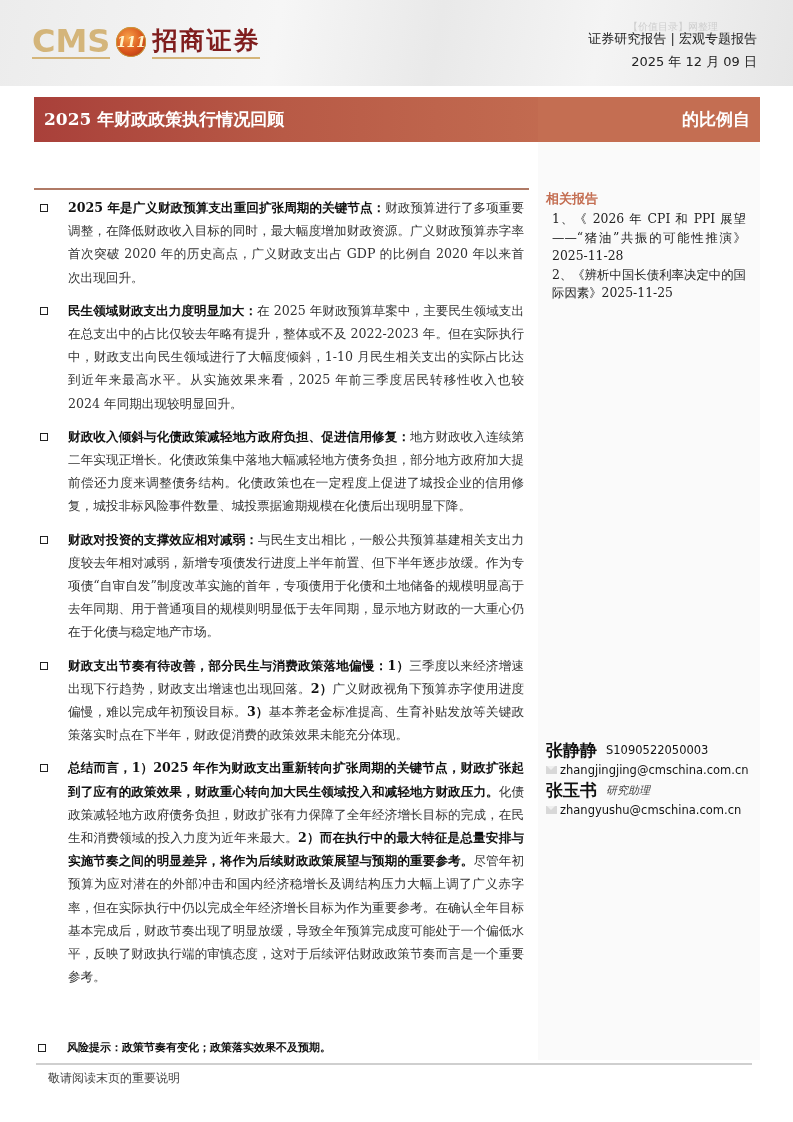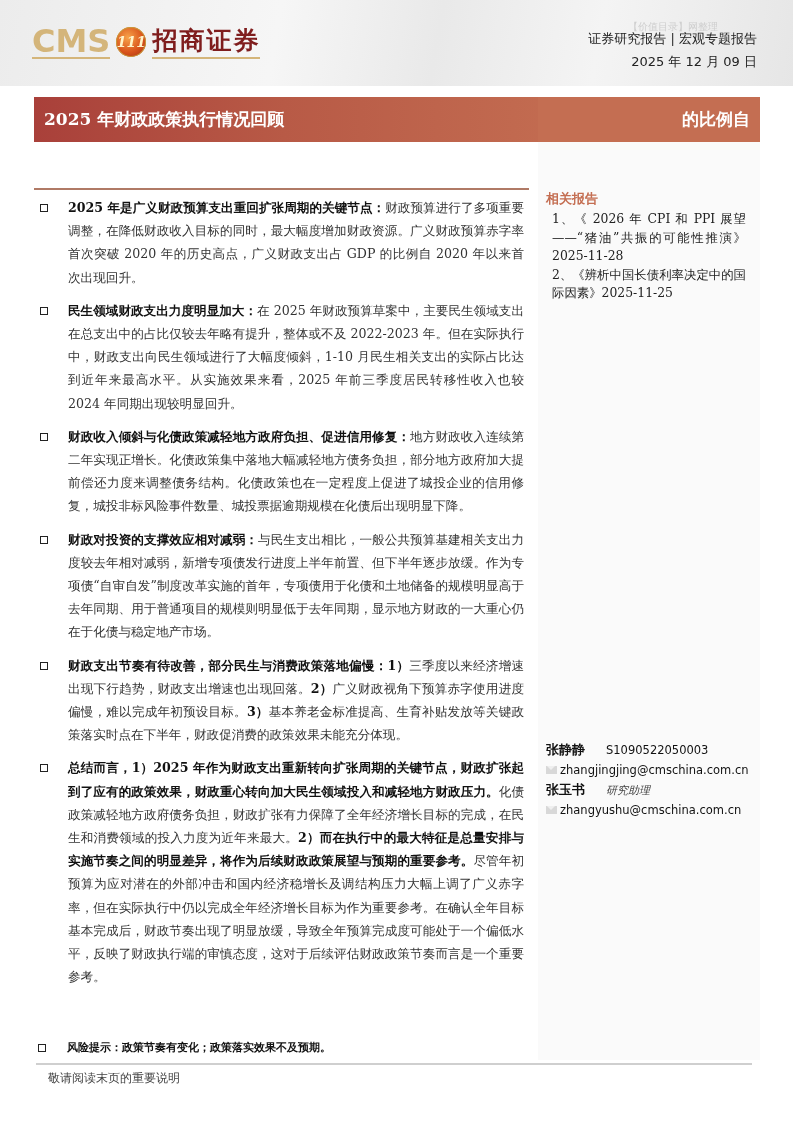--- a/index.html
+++ b/index.html
@@ -102,21 +102,21 @@
   .related {
     position: absolute; left: 546px; top: 190px; width: 200px;
   }
   .related-title { color: #c46e52; font-weight: bold; font-size: 13px; margin-bottom: 2px; }
   .related-item { font-size: 12.4px; line-height: 18.5px; color: #222; padding-left: 6px; text-align: justify; }
   .authors {
     position: absolute; left: 546px; top: 740px; width: 210px;
     font-family: "DejaVu Sans", sans-serif; font-size: 11.5px; color: #111;
   }
   .author-row { display: flex; align-items: center; height: 20px; }
-  .author-name { font-family: "DejaVu Serif", serif; font-weight: bold; font-size: 13px; width: 60px; }
+  .author-name { font-family: "DejaVu Serif", serif; font-weight: bold; font-size: 17px; width: 60px; }
   .author-role { font-family: "DejaVu Serif", serif; font-style: italic; font-size: 11px; color: #444; }
   .mail-icon {
     width: 11px; height: 8px; background: #d8d8d8; margin-right: 3px; position: relative; display: inline-block;
   }
   .mail-icon::after {
     content: ""; position: absolute; left: 1px; top: 0; width: 0; height: 0;
     border-left: 4.5px solid transparent; border-right: 4.5px solid transparent; border-top: 4px solid #efefef;
   }
 </style>
 </head>

